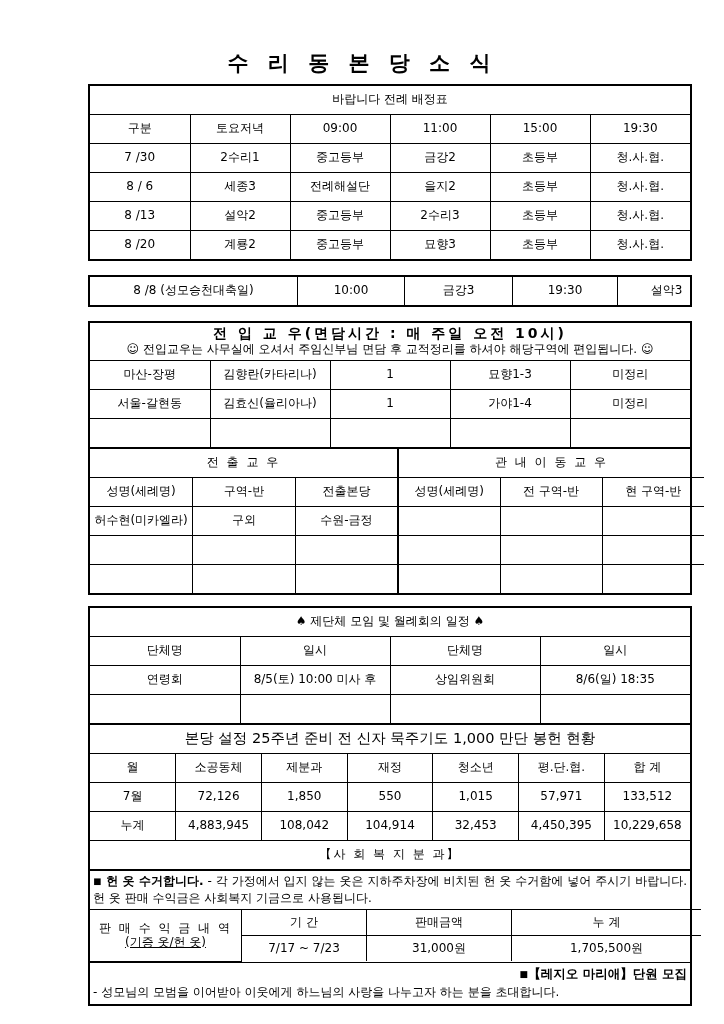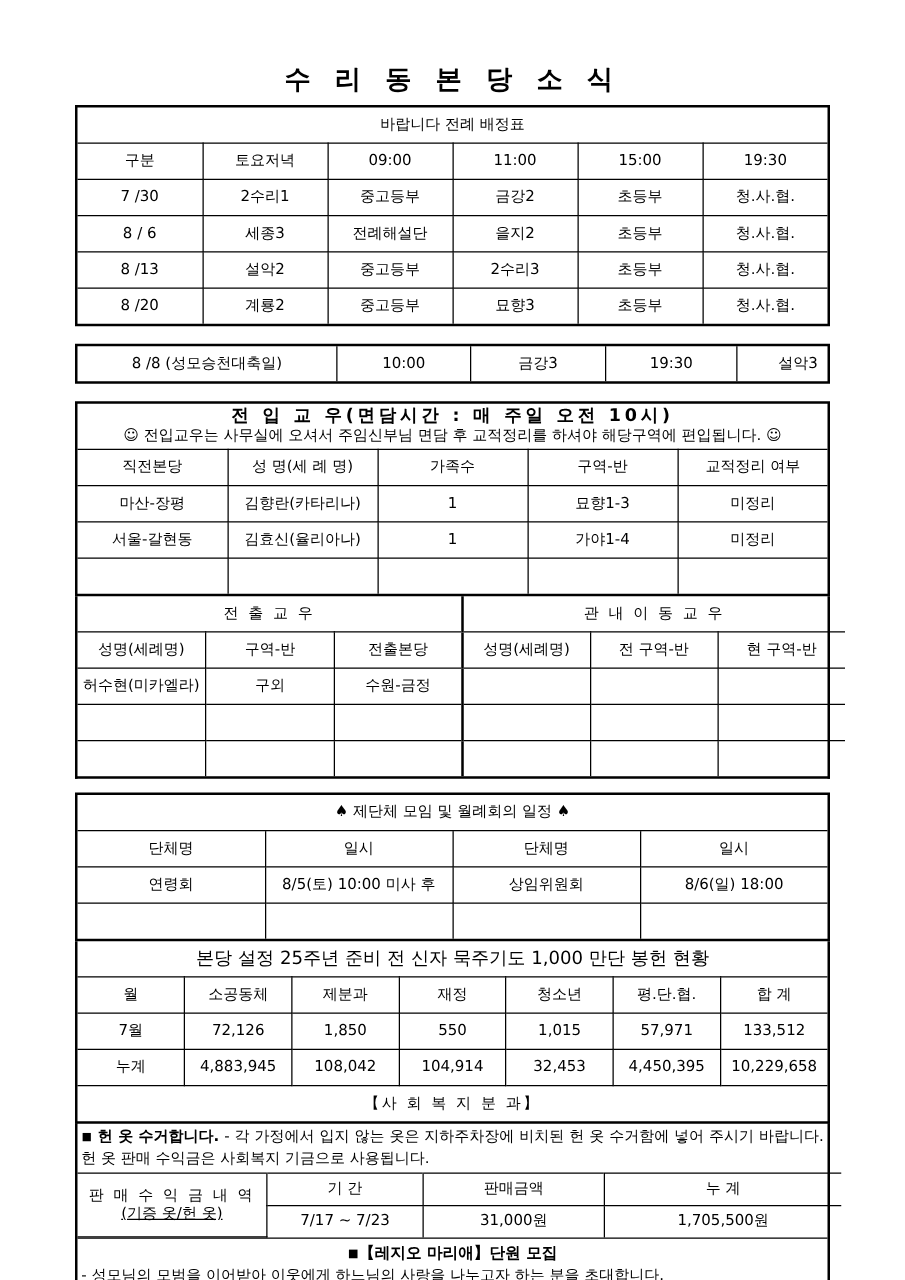--- a/index.html
+++ b/index.html
@@ -12,21 +12,21 @@
     height: 1024px;
     font-family: "DejaVu Sans", "Liberation Sans", sans-serif;
     color: #000000;
     overflow: hidden;
   }
   .page {
     position: relative;
     width: 724px;
     height: 1024px;
     box-sizing: border-box;
-    padding: 0 60px;
+    padding: 0 88px;
   }
 
   
   .doc-title {
     text-align: center;
     font-size: 21px;
     font-weight: bold;
     letter-spacing: 6px;
     padding-top: 49px;
     padding-bottom: 7px;
@@ -104,21 +104,21 @@
     font-size: 12px;
     line-height: 1.45;
     text-align: justify;
     padding: 2px 3px 2px 3px;
   }
   .free-text .lead { font-weight: bold; }
   .legio-head {
     font-size: 12.5px;
     font-weight: bold;
     padding: 3px 3px 1px 3px;
-    text-align: center;
+    text-align: right;
   }
   .legio-sub {
     font-size: 12px;
     padding: 0 3px 3px 3px;
     text-align: left;
   }
   .underline { text-decoration: underline; }
   .two-line { line-height: 1.25; white-space: normal; }
 </style>
 </head>
@@ -201,27 +201,20 @@
       <tbody>
         <tr>
           <td colspan="5" style="padding:2px 0 0 0;border-bottom:none;">
             <span class="ti-title">전 입 교 우</span><span class="sub ti-title">(면담시간 : 매 주일 오전 10시)</span>
           </td>
         </tr>
         <tr>
           <td colspan="5" class="ti-note" style="padding:1px 0 3px 0;border-top:none;">☺ 전입교우는 사무실에 오셔서 주임신부님 면담 후 교적정리를 하셔야 해당구역에 편입됩니다. ☺</td>
         </tr>
         <tr>
-          <td class="colhdr r" style="width:122px">직전본당</td>
-          <td class="colhdr r" style="width:182px">성 명(세 례 명)</td>
-          <td class="colhdr r" style="width:97px">가족수</td>
-          <td class="colhdr r" style="width:102px">구역-반</td>
-          <td class="colhdr r" style="width:98px">교적정리 여부</td>
-        </tr>
-        <tr>
           <td class="r">마산-장평</td>
           <td class="r">김향란(카타리나)</td>
           <td class="r">1</td>
           <td class="r">묘향1-3</td>
           <td class="r">미정리</td>
         </tr>
         <tr>
           <td class="r">서울-갈현동</td>
           <td class="r">김효신(율리아나)</td>
           <td class="r">1</td>
@@ -293,21 +286,21 @@
         <tr>
           <td class="colhdr r" style="width:134px">단체명</td>
           <td class="colhdr r" style="width:169px">일시</td>
           <td class="colhdr r" style="width:132px">단체명</td>
           <td class="colhdr r" style="width:166px">일시</td>
         </tr>
         <tr>
           <td class="r left">연령회</td>
           <td class="r left">8/5(토) 10:00 미사 후</td>
           <td class="r left">상임위원회</td>
-          <td class="r left">8/6(일) 18:00</td>
+          <td class="r left">8/6(일) 18:35</td>
         </tr>
         <tr>
           <td class="r left"></td>
           <td class="r left"></td>
           <td class="r left"></td>
           <td class="r left"></td>
         </tr>
       </tbody>
     </table>
   </div>

